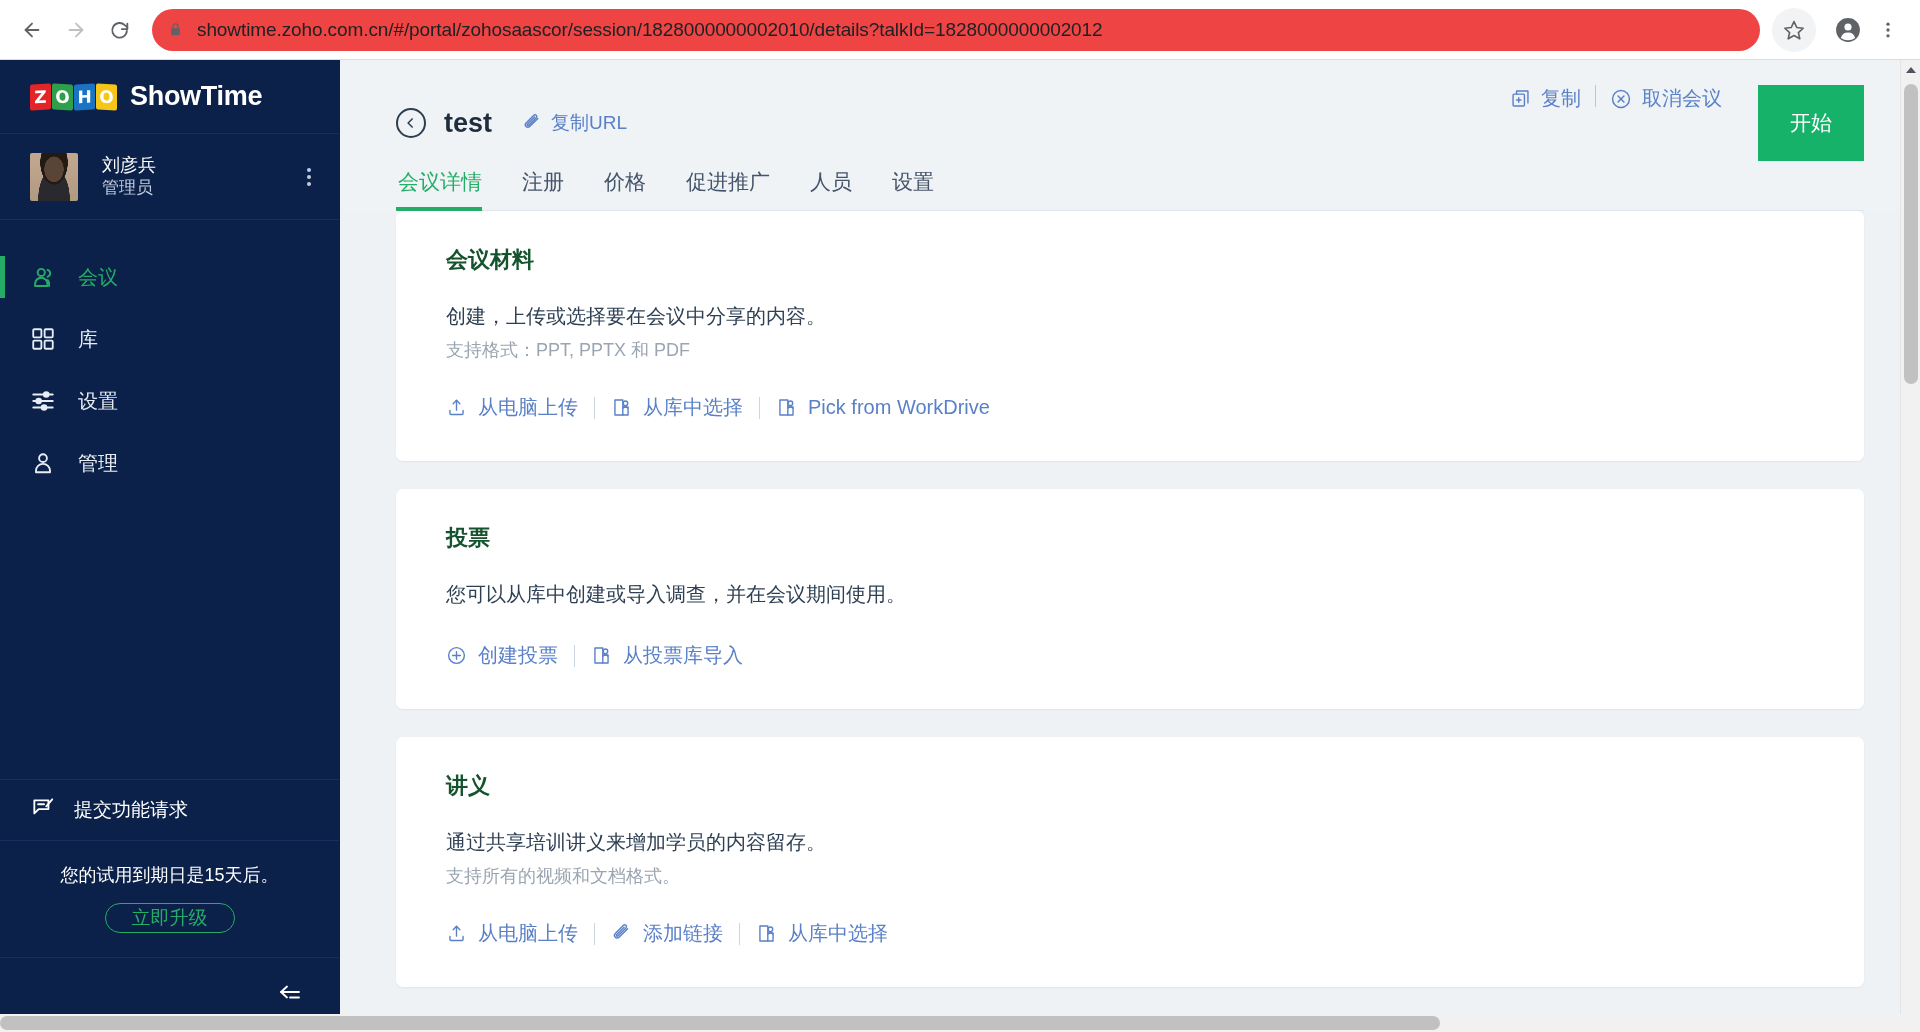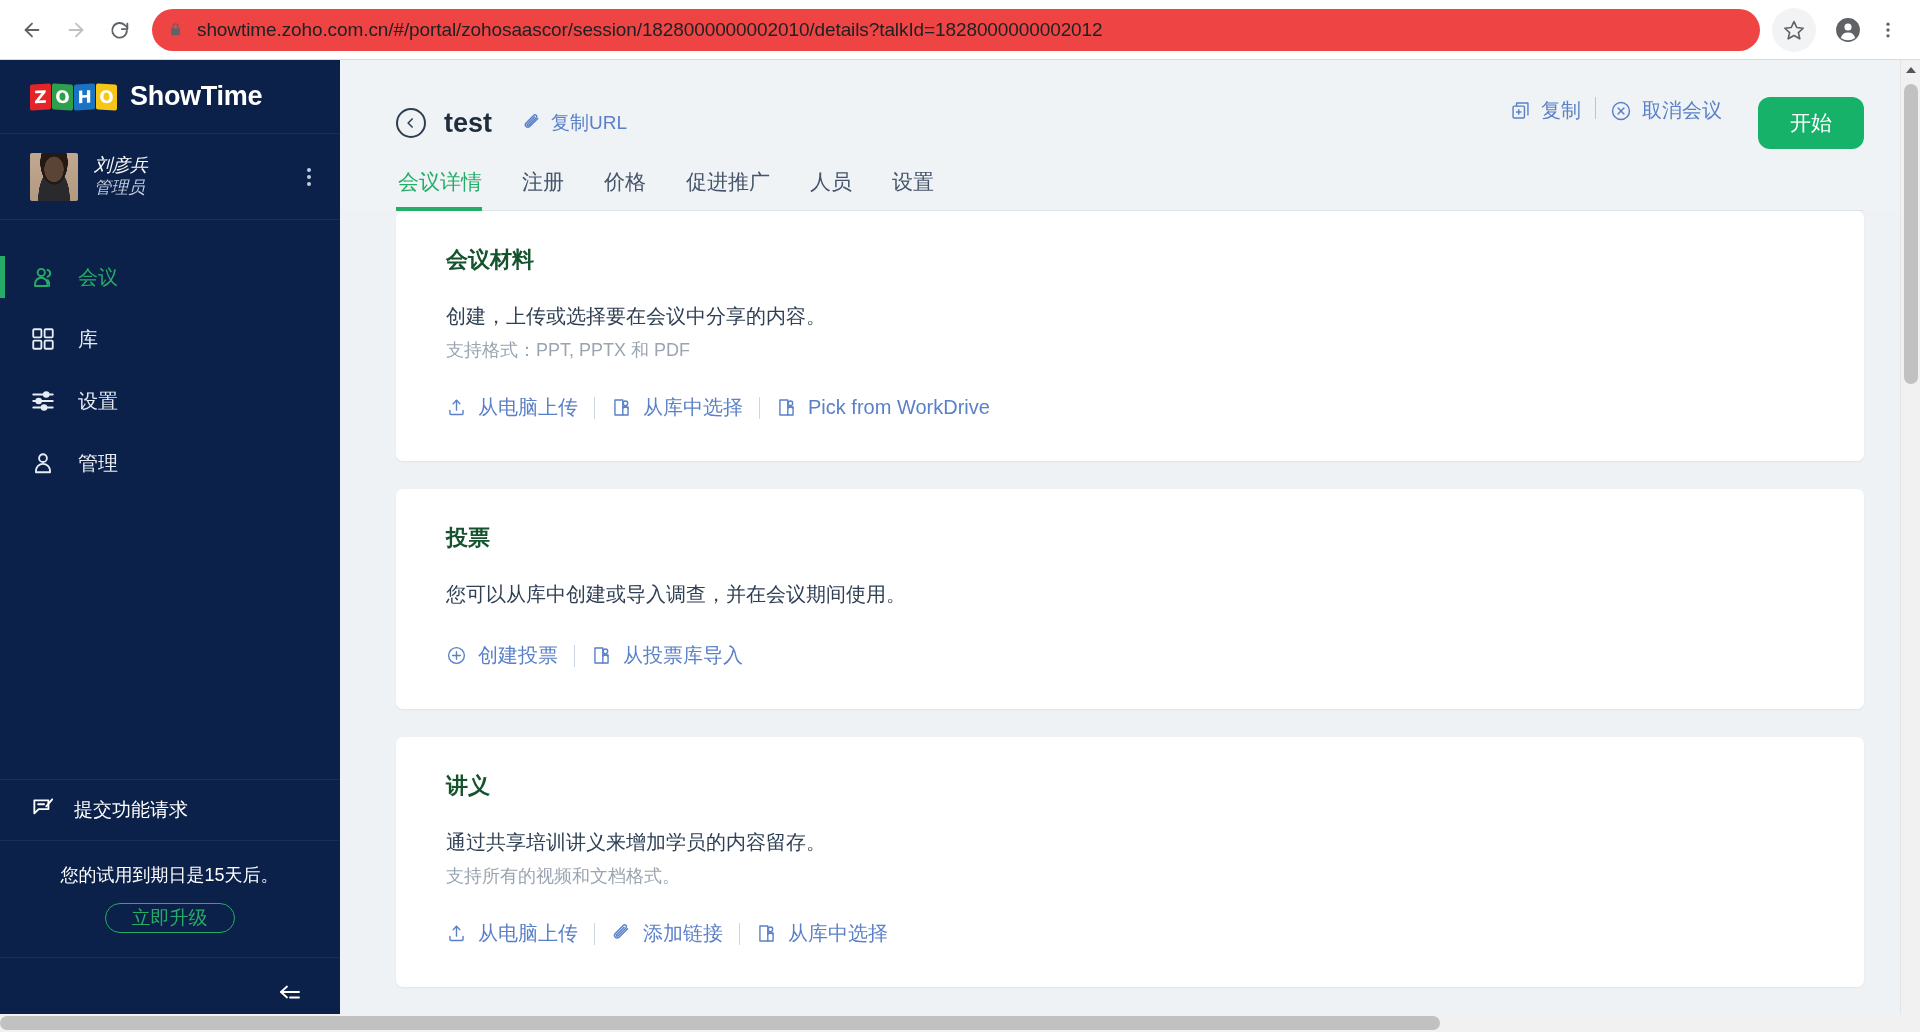--- a/index.html
+++ b/index.html
@@ -108,21 +108,21 @@
     width: 48px; height: 48px;
     border-radius: 2px;
     flex: 0 0 auto;
     background:
       radial-gradient(ellipse at 50% 34%, #5a4436 0 28%, transparent 29%),
       radial-gradient(ellipse at 50% 20%, #241a14 0 40%, transparent 41%),
       radial-gradient(ellipse at 50% 96%, #2a2a2e 0 46%, transparent 47%),
       linear-gradient(#c3a890, #b09a82);
     overflow: hidden;
   }
-  .profile-meta { margin-left: 16px; flex: 1 1 auto; line-height: 1.35; font-style: italic; }
+  .profile-meta { margin-left: 24px; flex: 1 1 auto; line-height: 1.35; }
   .p-name { color: #ffffff; font-size: 18px; }
   .p-role { color: #c3ccdd; font-size: 17px; }
   .kebab { color: #c3ccdd; display: flex; flex-direction: column; gap: 3px; padding: 6px; }
   .kebab i { width: 4px; height: 4px; border-radius: 50%; background: #c3ccdd; display: block; }
 
   .nav-list { padding-top: 26px; flex: 0 0 auto; }
   .nav-item {
     height: 62px;
     display: flex; align-items: center;
     padding-left: 30px;
@@ -208,22 +208,22 @@
   .hdr-link {
     display: flex; align-items: center;
     color: #5a80c8; font-size: 20px;
     padding: 0 14px;
   }
   .hdr-link .ic { margin-right: 10px; display: flex; }
   .hdr-sep { width: 1px; height: 22px; background: #b9c4d4; }
   .start-btn {
     background: #1db954; background: #17b26a;
     color: #ffffff; font-size: 21px;
-    border-radius: 12px;
-    padding: 12px 32px;
+    border-radius: 0;
+    padding: 24px 32px;
     margin-left: 22px;
   }
 
   .tabs {
     display: flex; align-items: flex-end;
     gap: 0;
     margin-top: 22px;
     border-bottom: 1px solid #dfe5ec;
   }
   .tab {

